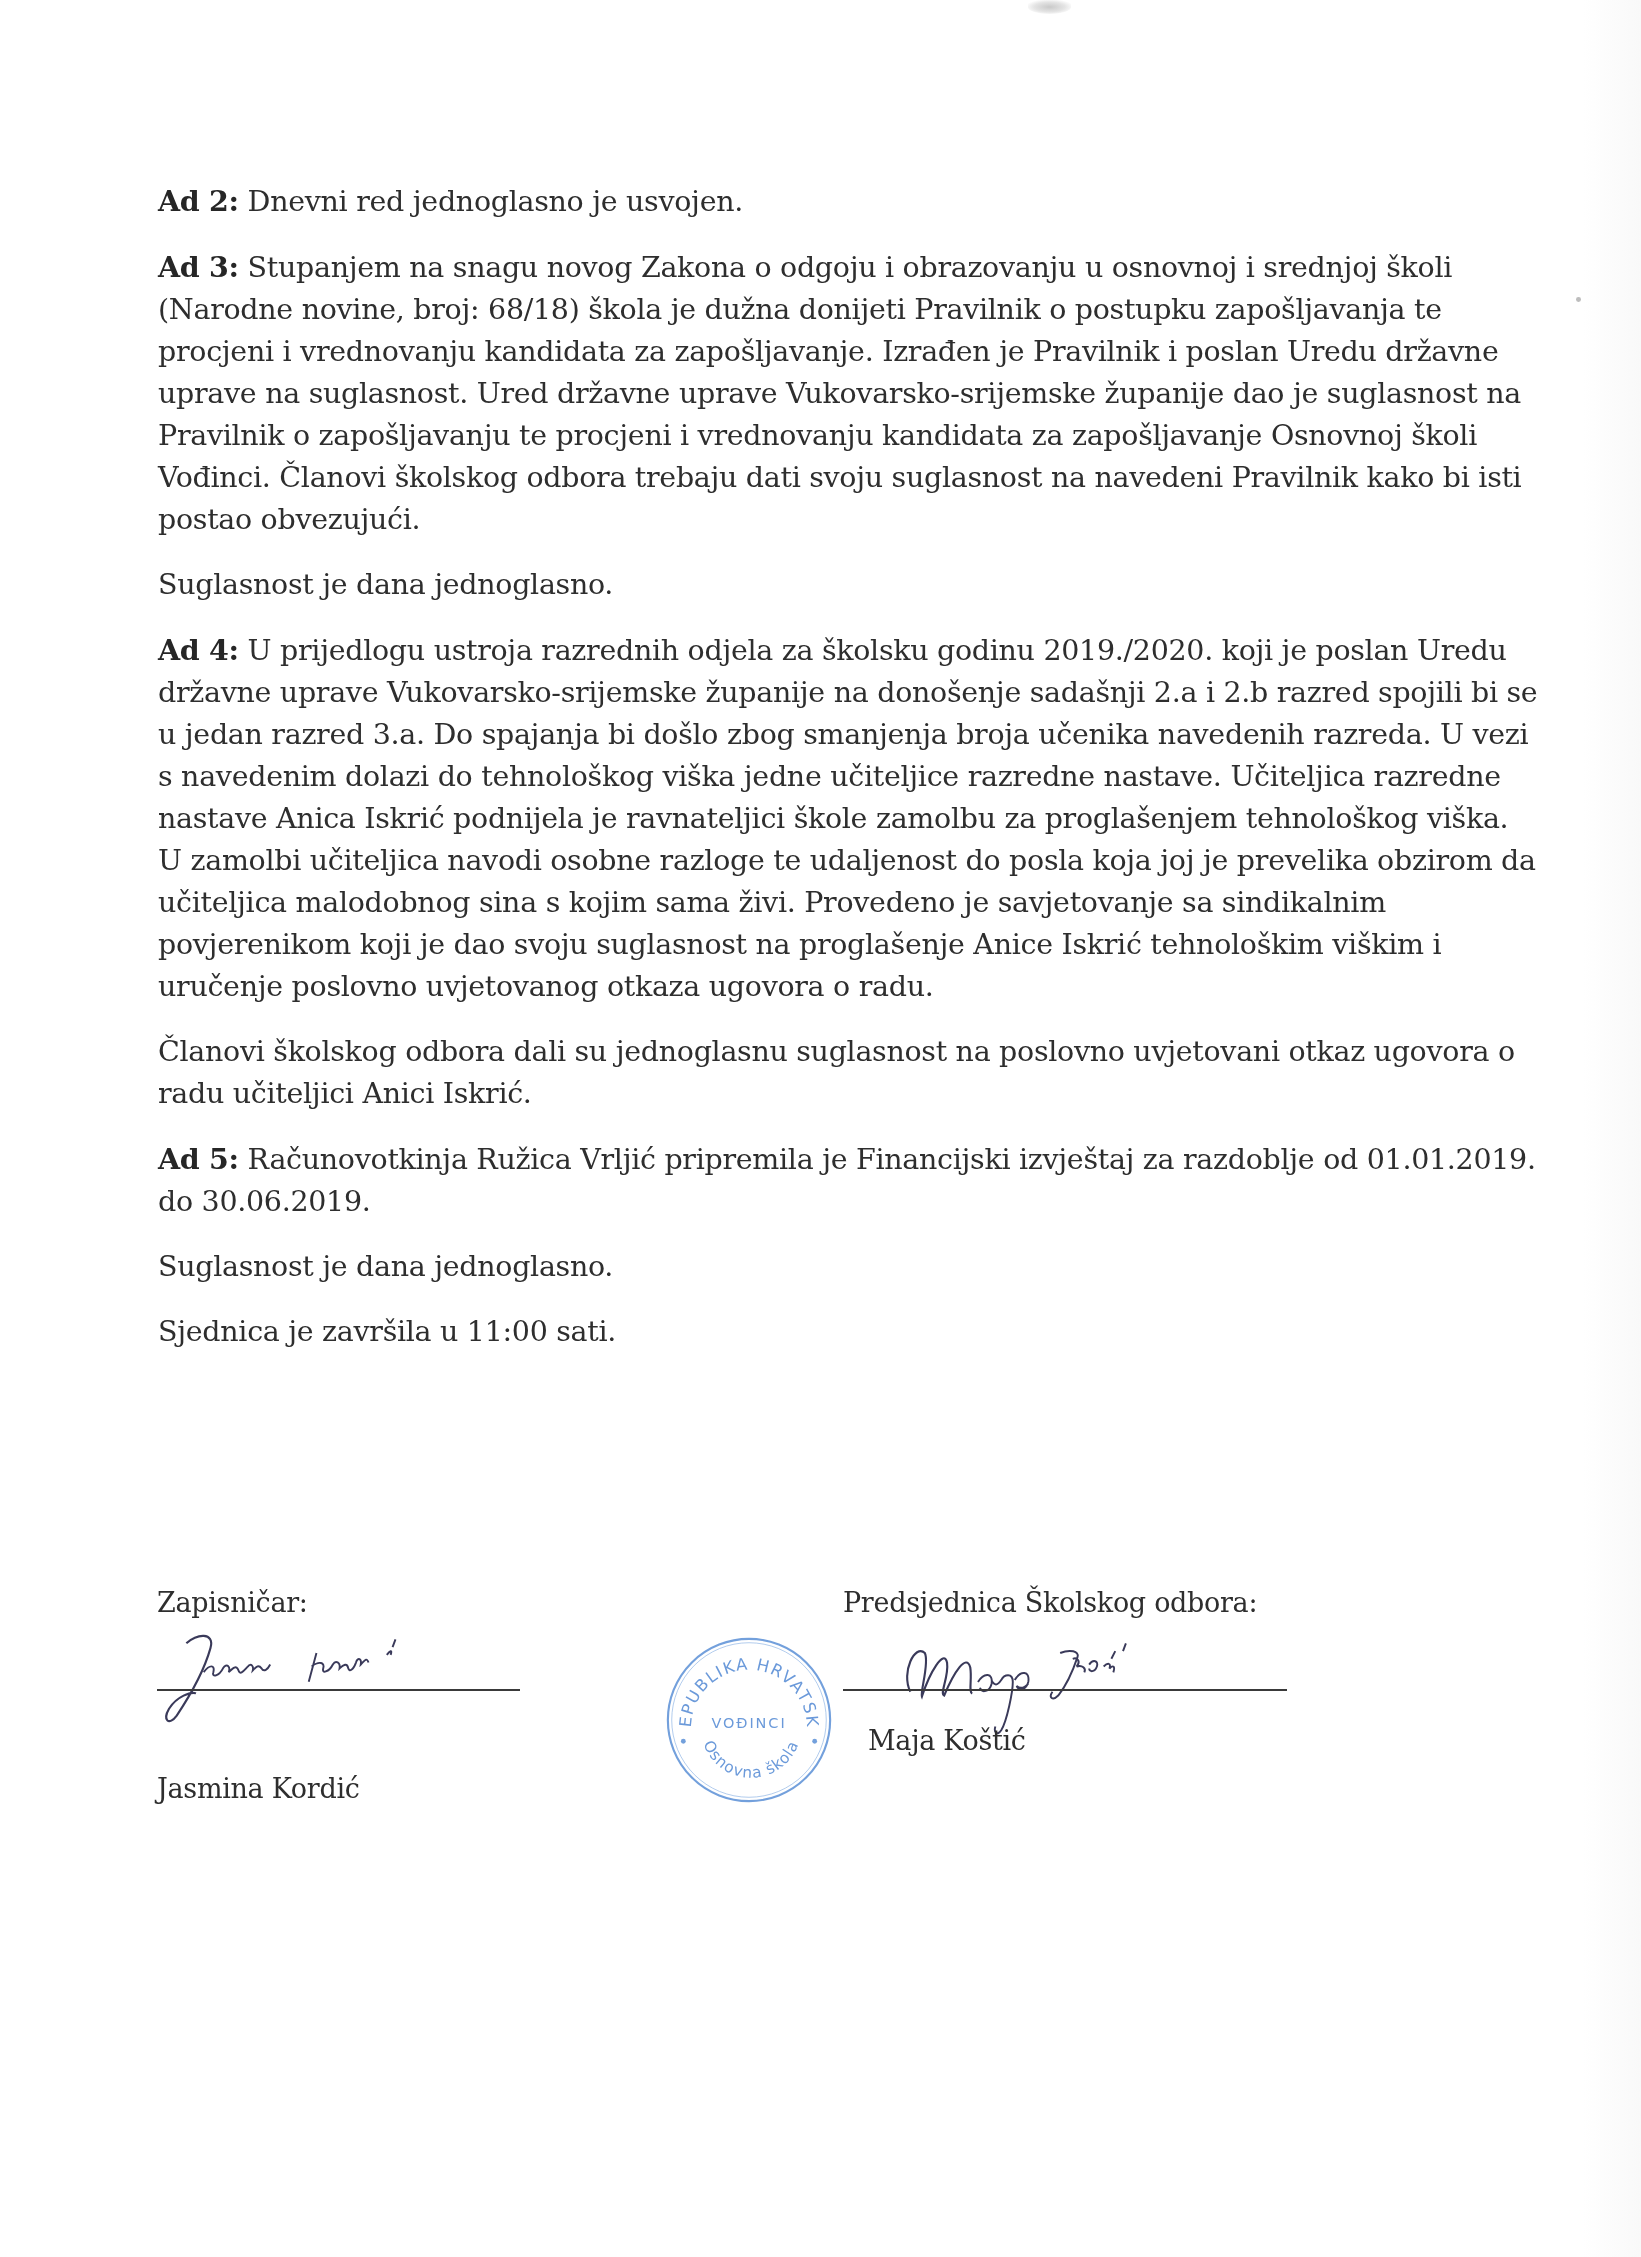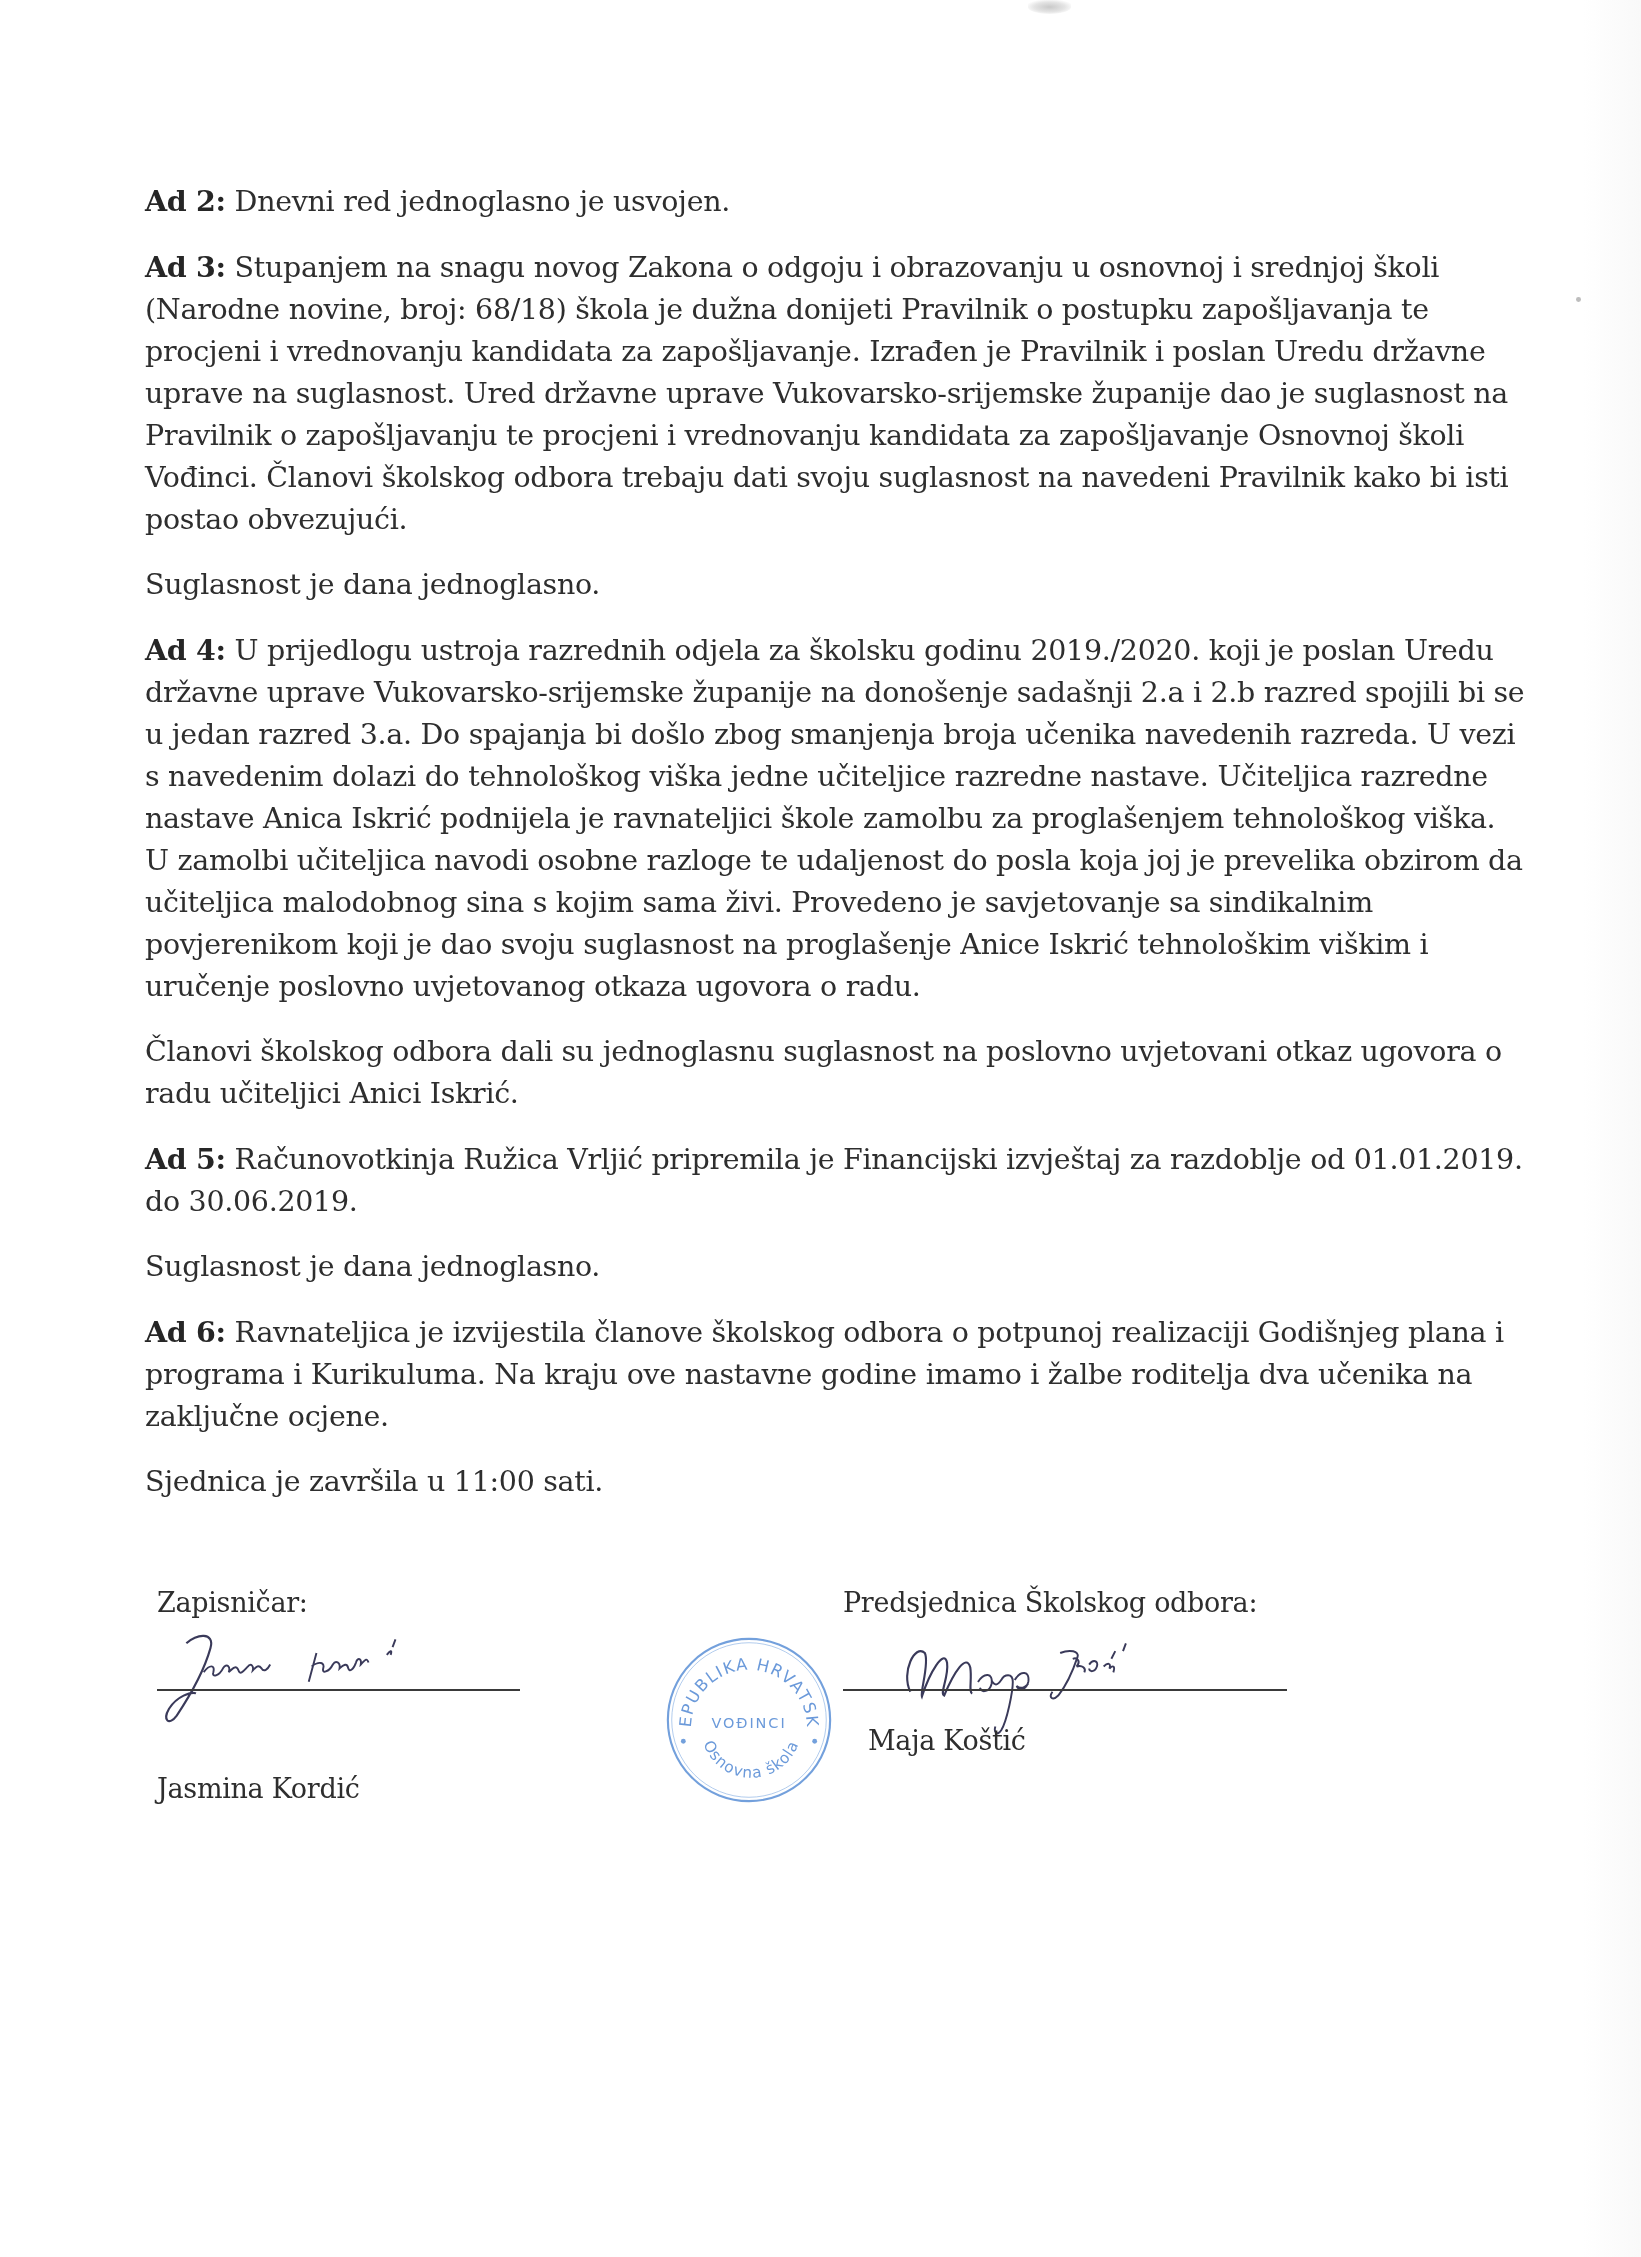--- a/index.html
+++ b/index.html
@@ -36,21 +36,21 @@
     }
     .margin-dot {
       position: absolute;
       left: 1576px; top: 297px;
       width: 4.8px; height: 4.8px;
       border-radius: 50%;
       background: #bdbdbd;
     }
     .body-text {
       position: absolute;
-      left: 145px;
+      left: 158px;
       top: 180px;
       width: 1381px;
       font-size: 28.5px;
       line-height: 42px;
       letter-spacing: -0.3px;
     }
     .para {
       margin: 0 0 23px 0;
     }
     .ad-label {
@@ -108,21 +108,20 @@
     <p class="para"><span>Suglasnost je dana jednoglasno.</span></p>
 
     <p class="para"><span class="ad-label">Ad 4:</span><span> U prijedlogu ustroja razrednih odjela za školsku godinu 2019./2020. koji je poslan Uredu državne uprave Vukovarsko-srijemske županije na donošenje sadašnji 2.a i 2.b razred spojili bi se u jedan razred 3.a. Do spajanja bi došlo zbog smanjenja broja učenika navedenih razreda. U vezi s navedenim dolazi do tehnološkog viška jedne učiteljice razredne nastave. Učiteljica razredne nastave Anica Iskrić podnijela je ravnateljici škole zamolbu za proglašenjem tehnološkog viška. U zamolbi učiteljica navodi osobne razloge te udaljenost do posla koja joj je prevelika obzirom da učiteljica malodobnog sina s kojim sama živi. Provedeno je savjetovanje sa sindikalnim povjerenikom koji je dao svoju suglasnost na proglašenje Anice Iskrić tehnološkim viškim i uručenje poslovno uvjetovanog otkaza ugovora o radu.</span></p>
 
     <p class="para"><span>Članovi školskog odbora dali su jednoglasnu suglasnost na poslovno uvjetovani otkaz ugovora o radu učiteljici Anici Iskrić.</span></p>
 
     <p class="para"><span class="ad-label">Ad 5:</span><span> Računovotkinja Ružica Vrljić pripremila je Financijski izvještaj za razdoblje od 01.01.2019. do 30.06.2019.</span></p>
 
     <p class="para"><span>Suglasnost je dana jednoglasno.</span></p>
 
-    <p class="para"><span class="ad-label">Ad 6:</span><span> Ravnateljica je izvijestila članove školskog odbora o potpunoj realizaciji Godišnjeg plana i programa i Kurikuluma. Na kraju ove nastavne godine imamo i žalbe roditelja dva učenika na zaključne ocjene.</span></p>
 
     <p class="para"><span>Sjednica je završila u 11:00 sati.</span></p>
   </div>
 
   <div class="sig-left">
     <div>Zapisničar:</div>
     <svg class="signature" viewBox="0 0 300 110">
       <path d="M30 20 C 40 10, 60 8, 55 25 C 48 50, 30 80, 20 95 C 12 106, 5 100, 12 88 C 20 75, 35 70, 40 72" fill="none" stroke="#3a3a5a" stroke-width="2.2"></path>
       <path d="M48 50 c 6 -8 12 -8 10 0 c -2 6 6 4 10 -4 c 4 -6 8 -2 6 4 c 4 -4 8 -8 10 -2 c 2 6 6 0 10 -4 c 3 -4 6 0 5 4 c 4 -4 6 -6 9 -2 c 2 4 6 2 9 -4" fill="none" stroke="#3a3a5a" stroke-width="2"></path>
       <path d="M165 30 l -8 30 M160 44 c 8 -6 14 -4 12 2 c -2 6 6 4 10 -4 c 3 -5 8 -2 7 4 c 4 -4 8 -6 9 0 c 1 4 5 2 8 -6 c 2 -6 6 -4 5 2 c 4 -4 6 -8 8 -2" fill="none" stroke="#3a3a5a" stroke-width="2"></path>

